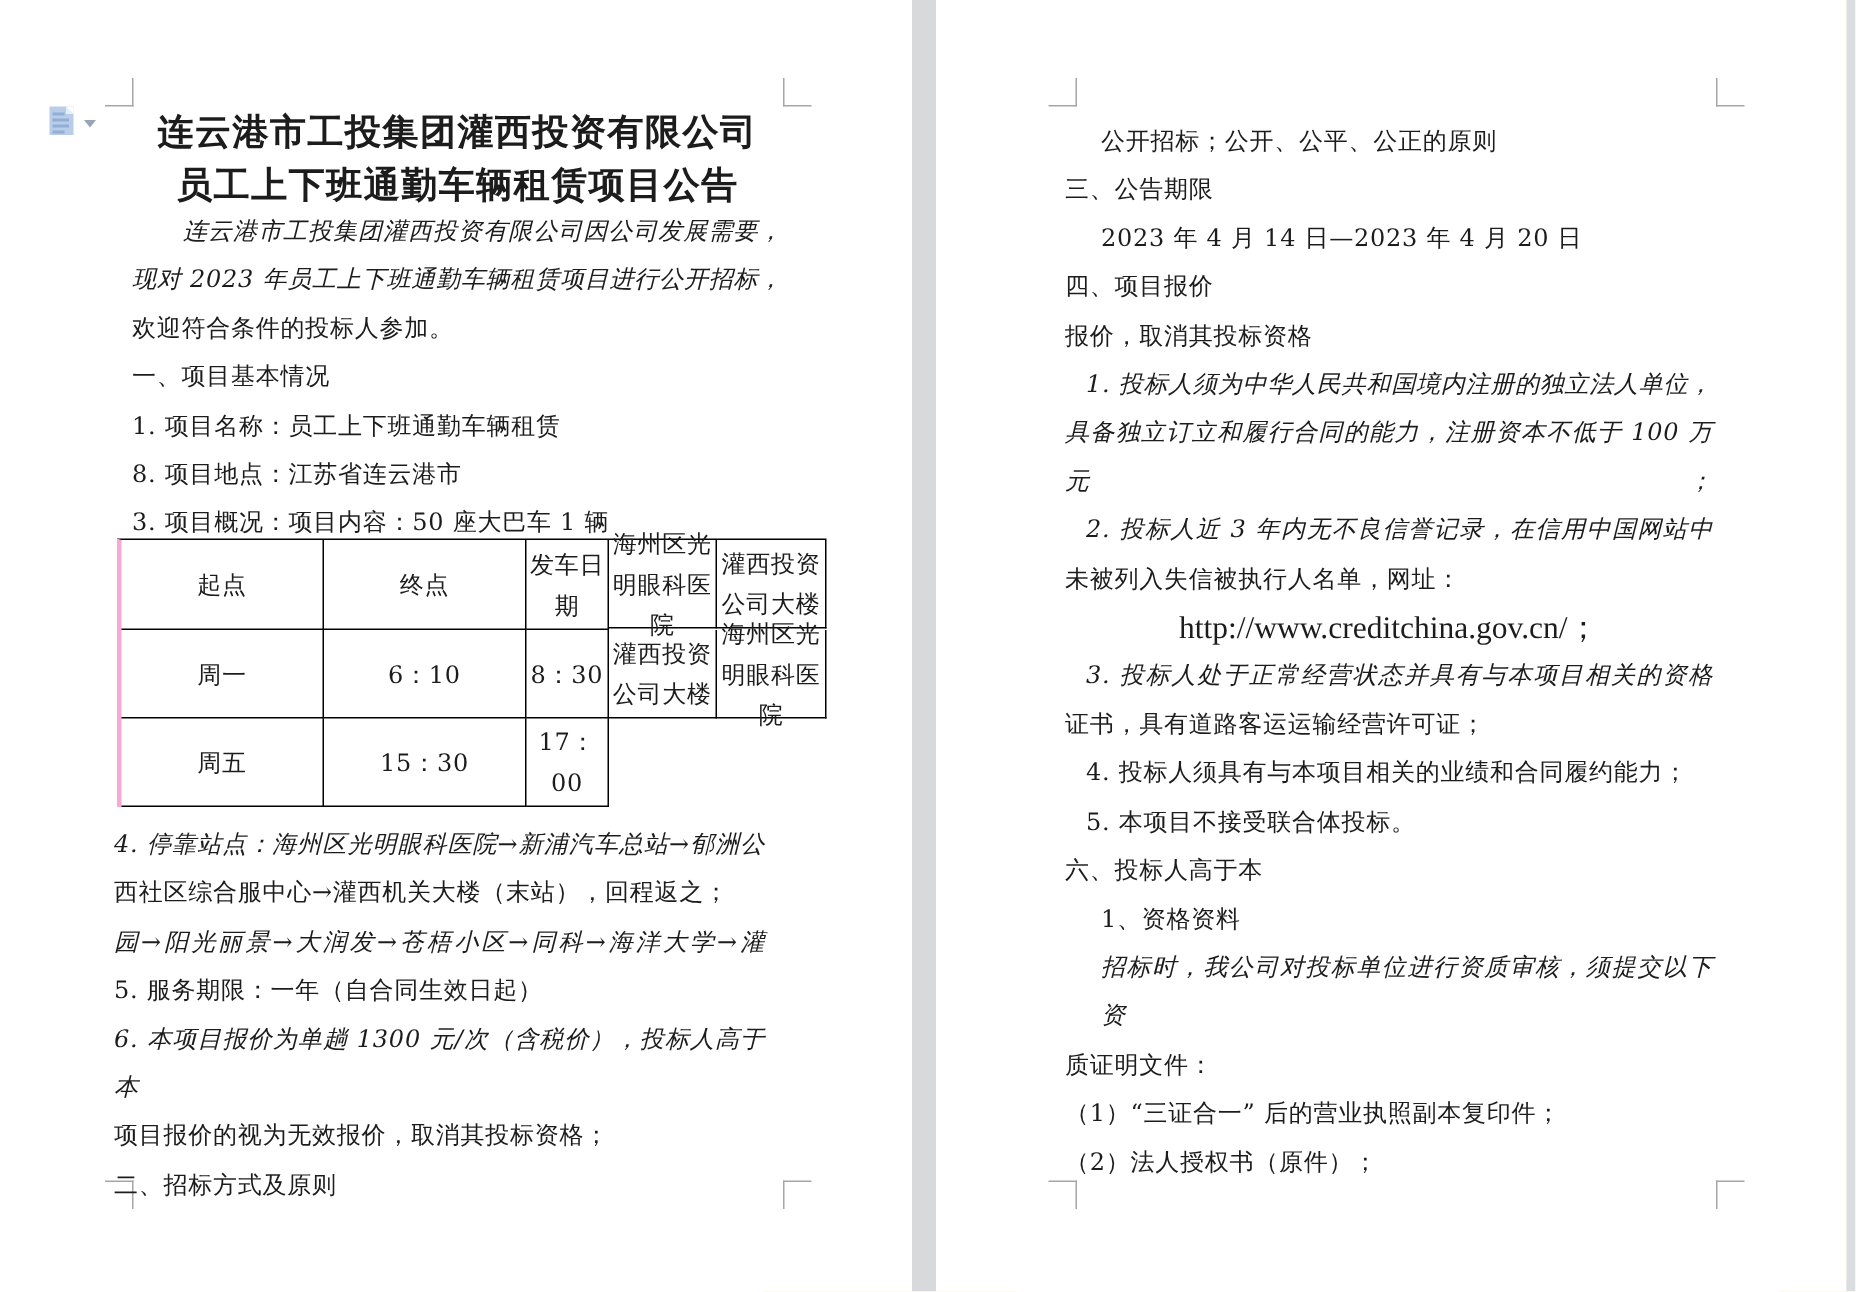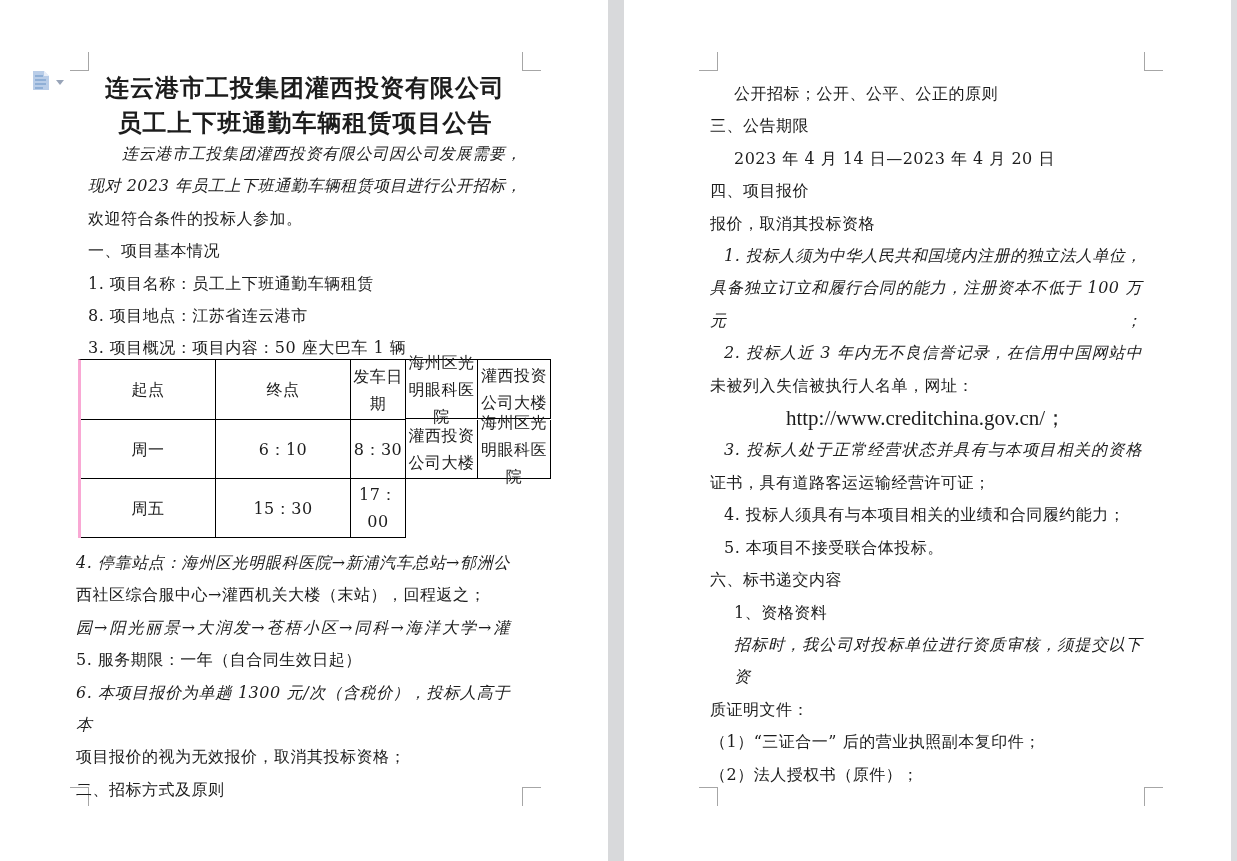--- a/index.html
+++ b/index.html
@@ -143,21 +143,21 @@
       <div class="line">报价，取消其投标资格</div>
       <div class="line ind-1 j">1. 投标人须为中华人民共和国境内注册的独立法人单位，</div>
       <div class="line j">具备独立订立和履行合同的能力，注册资本不低于 100 万元；</div>
       <div class="line ind-1 j">2. 投标人近 3 年内无不良信誉记录，在信用中国网站中</div>
       <div class="line">未被列入失信被执行人名单，网址：</div>
       <div class="line mono">http://www.creditchina.gov.cn/；</div>
       <div class="line ind-1 j">3. 投标人处于正常经营状态并具有与本项目相关的资格</div>
       <div class="line">证书，具有道路客运运输经营许可证；</div>
       <div class="line ind-1">4. 投标人须具有与本项目相关的业绩和合同履约能力；</div>
       <div class="line ind-1">5. 本项目不接受联合体投标。</div>
-      <div class="line">六、标书递交内容</div>
+      <div class="line">六、投标人高于本</div>
       <div class="line ind-2">1、资格资料</div>
       <div class="line ind-2 j">招标时，我公司对投标单位进行资质审核，须提交以下资</div>
       <div class="line">质证明文件：</div>
       <div class="line">（1）“三证合一” 后的营业执照副本复印件；</div>
       <div class="line">（2）法人授权书（原件）；</div>
     </div>
 
 </div>
 
 </body></html>

